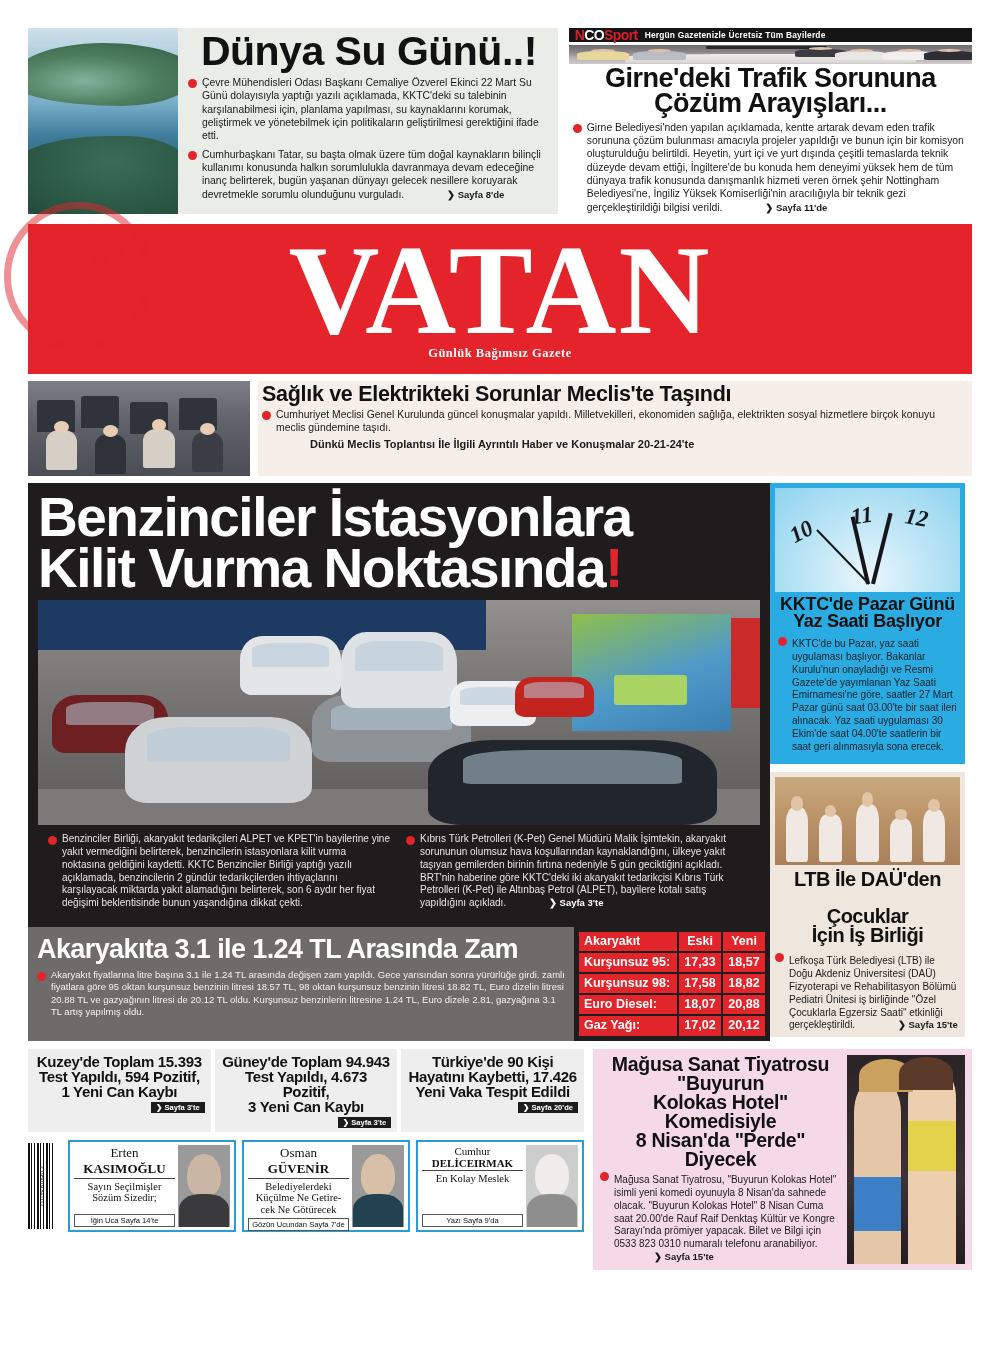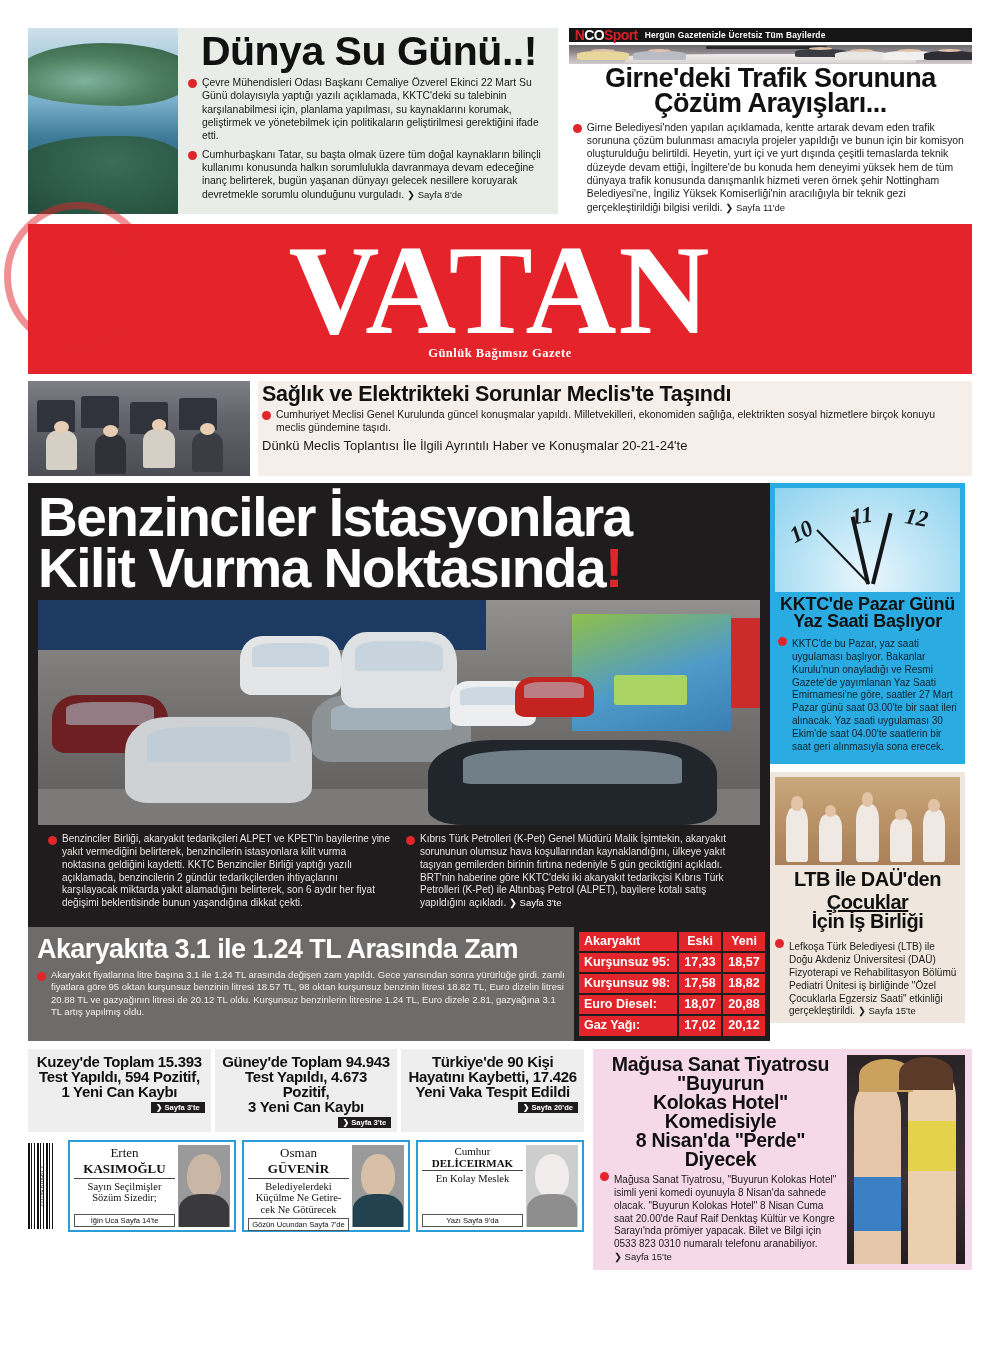--- a/index.html
+++ b/index.html
@@ -10,21 +10,21 @@
     overflow: hidden;
     position: relative;
   }
   .page { position: relative; width: 1000px; height: 1133px; padding: 28px 28px 14px 28px; }
 
   
   .hl { font-weight: bold; color: #111; line-height: 0.93; letter-spacing: -0.5px; }
   .body-txt { font-size: 10.4px; line-height: 1.28; color: #1a1a1a; }
   .bullet-row { display: flex; gap: 5px; align-items: flex-start; }
   .dot { flex: 0 0 auto; width: 9px; height: 9px; border-radius: 50%; background: #e1252b; margin-top: 3px; }
-  .ref { font-weight: normal; font-size: 9.5px; white-space: nowrap; }
+  .ref { font-weight: bold; font-size: 9.5px; white-space: nowrap; margin-left: 40px; }
 
   
   .top-strip { display: flex; gap: 11px; height: 186px; }
   .top-left { width: 536px; display: flex; gap: 8px; background: #e9ece7; }
   .tl-photo {
     flex: 0 0 150px; height: 186px;
     background:
       linear-gradient(180deg,#cfe0ea 0%, #9fc6da 22%, #79aec9 40%, #3f7d9b 58%, #2d5f78 76%, #27505f 100%);
     position: relative; overflow: hidden;
   }
@@ -96,21 +96,21 @@
   .saglik-row { display: flex; gap: 8px; margin-top: 7px; height: 95px; }
   .sg-photo {
     flex: 0 0 222px; position: relative; overflow: hidden;
     background: linear-gradient(180deg,#7d7f86 0%,#62646c 40%,#4b4d55 100%);
   }
   .sg-seat { position:absolute; width:17%; height:34%; background:#30333c; border-radius:3px 3px 0 0; }
   .sg-person { position:absolute; width:14%; height:42%; background:#d6cfc6; border-radius:40% 40% 6% 6%/30% 30% 6% 6%; }
   .sg-person i { position:absolute; left:26%; top:-24%; width:48%; height:30%; background:#e6cdb4; border-radius:50%; }
   .sg-text { flex: 1; background: #f6eee8; padding: 3px 10px 3px 4px; }
   .sg-head { font-size: 21.5px; letter-spacing: -0.3px; margin-bottom: 4px; }
-  .sg-sub { font-weight: normal; font-size: 13px; margin-top: 3px; color: #1a1a1a; }
+  .sg-sub { font-weight: bold; font-size: 11px; margin-top: 3px; color: #1a1a1a; margin-left: 48px; }
 
   
   .main-grid { display: flex; margin-top: 7px; }
   .main-col { width: 742px; }
   .side-col { width: 195px; }
 
   .lead { background: #1e1c1d; padding: 9px 10px 8px 10px; }
   .lead-head { color: #ffffff; font-size: 55px; letter-spacing: -1.5px; line-height: 0.92; font-weight: bold; }
   .lead-head .bang { color: #e1252b; }
   .lead-photo {
@@ -439,21 +439,21 @@
               <i></i>
             </div>
           <div class="fig" style="left:62%;height:50%;">
               <i></i>
             </div>
           <div class="fig" style="left:80%;height:60%;">
               <i></i>
             </div>
         </div>
         <div class="hl ltb-head">LTB İle DAÜ'den</div>
-        <div class="hl ltb-head" style="margin-top:4px;text-decoration:underline;">Çocuklar</div>
+        <div class="hl ltb-head" style="margin-top:18px;">Çocuklar</div>
         <div class="hl ltb-head" style="margin-top:0;">İçin İş Birliği</div>
         <div class="bullet-row" style="margin-top:5px;">
           <div class="dot"></div>
           <div class="body-txt">
             <span>Lefkoşa Türk Belediyesi (LTB) ile Doğu Akdeniz Üniversitesi (DAÜ) Fizyoterapi ve Rehabilitasyon Bölümü Pediatri Ünitesi iş birliğinde "Özel Çocuklarla Egzersiz Saati" etkinliği gerçekleştirildi.</span>
             <span class="ref">❯ Sayfa 15'te</span>
           </div>
         </div>
       </div>
     </div>

